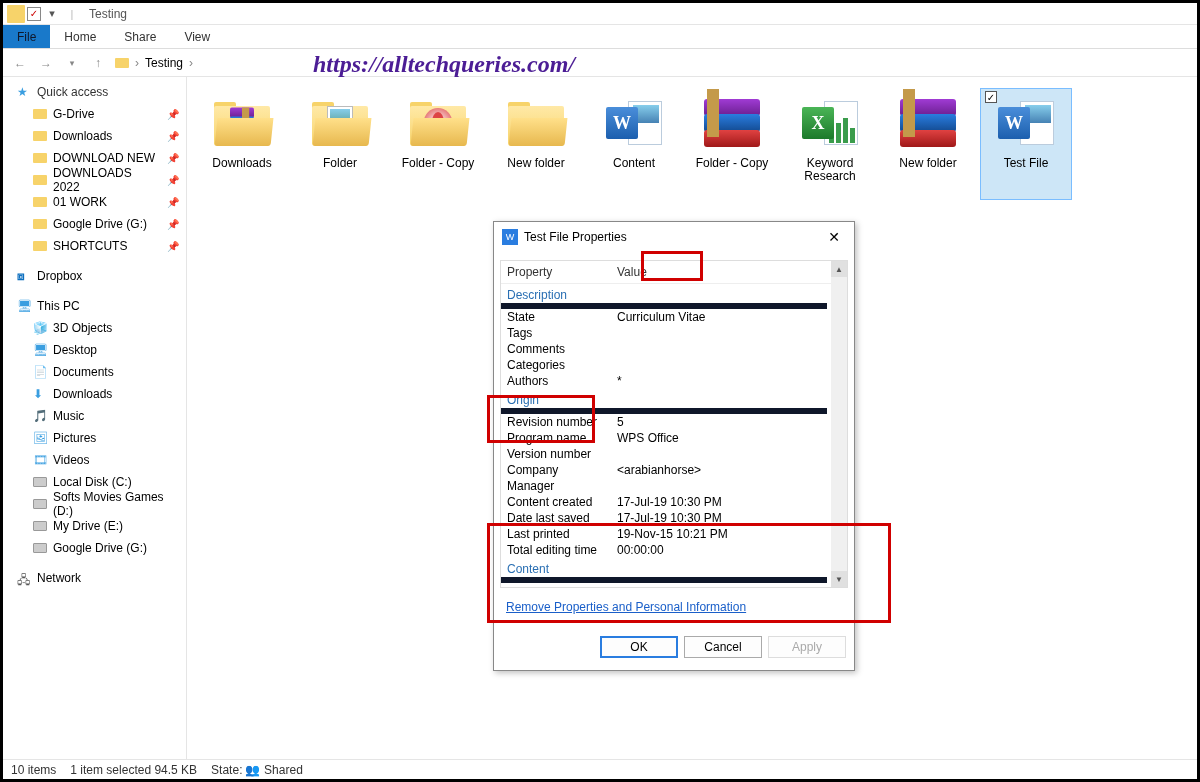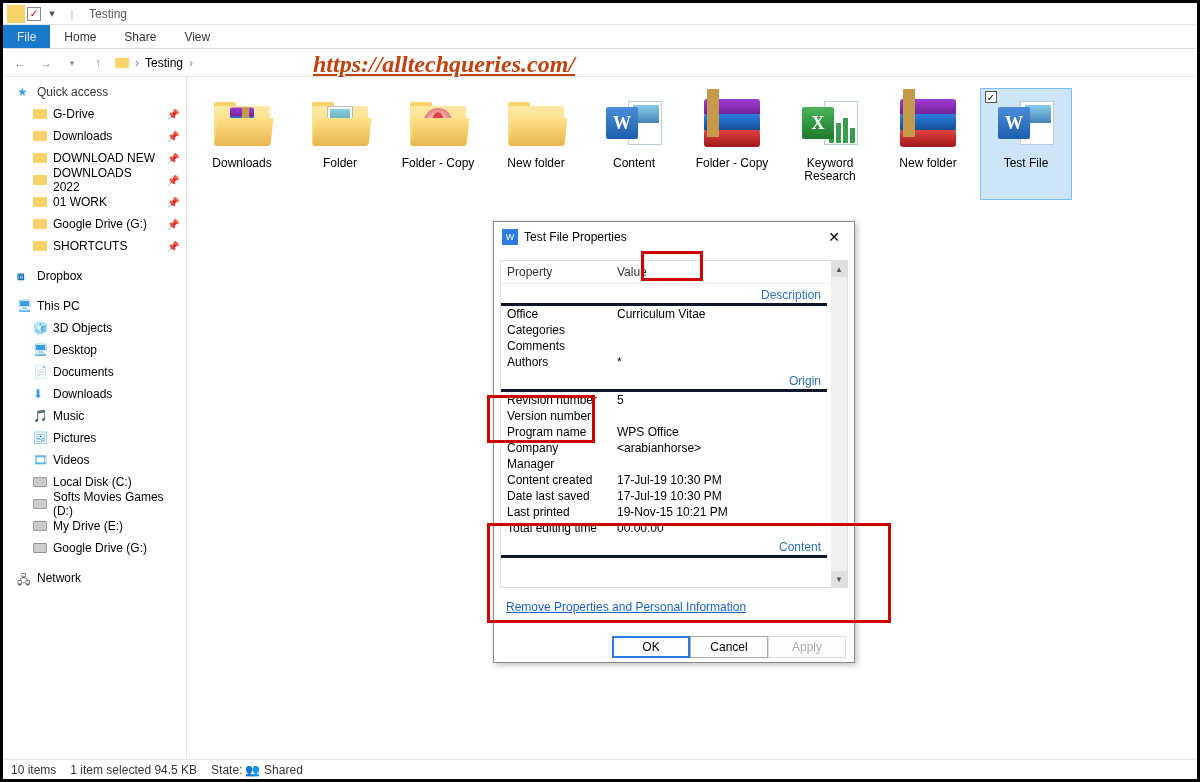--- a/index.html
+++ b/index.html
@@ -7,29 +7,29 @@
 
 
 .titlebar { height: 22px; display: flex; align-items: center; background: #fff; border-bottom: 1px solid #e5e5e5; padding-left: 4px; }
 .titlebar .qat { display: flex; align-items: center; gap: 2px; }
 .titlebar .qat span { width: 18px; height: 18px; display: inline-flex; align-items: center; justify-content: center; font-size: 11px; }
 .titlebar .title { margin-left: 8px; color: #555; }
 
 
 .ribbon { height: 24px; display: flex; align-items: stretch; border-bottom: 1px solid #ddd; }
 .ribbon .tab { padding: 0 14px; display: flex; align-items: center; cursor: default; color: #333; }
-.ribbon .tab.file { background: #1979ca; color: #e5e5e5; }
+.ribbon .tab.file { background: #1979ca; color: #0f172a; }
 
 
 .navbar { height: 28px; display: flex; align-items: center; padding: 0 8px; gap: 8px; border-bottom: 1px solid #e5e5e5; }
 .navbar .navbtn { width: 18px; height: 18px; display: inline-flex; align-items: center; justify-content: center; color: #888; }
 .navbar .breadcrumb { display: flex; align-items: center; gap: 6px; font-size: 13px; }
 
 
-.watermark { position: absolute; left: 310px; top: 48px; font-family: Georgia, serif; font-size: 24px; font-weight: bold; font-style: italic; color: #c2410c; z-index: 50; text-decoration: underline; }
+.watermark { position: absolute; left: 310px; top: 48px; font-family: Georgia, serif; font-size: 24px; font-weight: bold; font-style: italic; color: #4c1d95; z-index: 50; }
 
 
 .content { display: flex; height: calc(100% - 22px - 24px - 28px - 20px); }
 .sidebar { width: 184px; border-right: 1px solid #e5e5e5; overflow: hidden; padding-top: 4px; }
 .sidebar .item { display: flex; align-items: center; height: 22px; padding-left: 14px; gap: 6px; cursor: default; }
 .sidebar .item.sub { padding-left: 30px; }
 .sidebar .pin { margin-left: auto; margin-right: 6px; color: #888; font-size: 10px; }
 .sidebar .section { margin-top: 8px; }
 .sidebar .qa { color: #333; font-weight: 400; }
 .sidebar svg, .sidebar .ic { width: 14px; height: 14px; flex-shrink: 0; }
@@ -77,27 +77,27 @@
 .dialog .dlg-title .close { width: 24px; text-align: center; font-size: 14px; }
 .dialog .tabs { display: flex; border-bottom: 1px solid #ccc; margin: 0 6px; }
 .dialog .tabs .dtab { padding: 4px 10px; border: 1px solid transparent; border-bottom: none; margin-bottom: -1px; cursor: default; position: relative; }
 .dialog .tabs .dtab.active { border-color: #ccc; background: #fff; }
 .dialog .body { padding: 8px 6px; }
 .dialog .propbox { border: 1px solid #ddd; height: 328px; overflow: hidden; position: relative; }
 .dialog .propbox .scroll { position: absolute; right: 0; top: 0; width: 16px; height: 100%; background: #f0f0f0; }
 .dialog .propbox .scroll .btn { height: 16px; background: #e0e0e0; display: flex; align-items: center; justify-content: center; font-size: 8px; color: #555; }
 .dialog .propbox .scroll .btn.bot { position: absolute; bottom: 0; width: 100%; }
 .dialog .proptable { width: calc(100% - 16px); }
-.dialog .proptable .row { display: flex; padding: 1px 6px; font-size: 12px; min-height: 16px; align-items: center; justify-content: flex-end; }
+.dialog .proptable .row { display: flex; padding: 1px 6px; font-size: 12px; min-height: 16px; align-items: center; }
 .dialog .proptable .row.hdr { border-bottom: 1px solid #eee; color: #333; padding: 4px 6px; }
-.dialog .proptable .row.sect { color: #2a6fb3; border-bottom: 3px solid #0f172a; padding-top: 4px; margin-right: 4px; }
+.dialog .proptable .row.sect { color: #2a6fb3; border-bottom: 6px solid #0f172a; padding-top: 4px; margin-right: 4px; }
 .dialog .proptable .p { width: 110px; flex-shrink: 0; }
 .dialog .proptable .v { flex: 1; }
 .dialog .link { color: #1a5fc9; text-decoration: underline; padding: 12px 6px 4px; display: inline-block; font-size: 12px; }
-.dialog .btnrow { display: flex; justify-content: flex-end; padding: 10px 8px 4px; }
+.dialog .btnrow { display: flex; justify-content: flex-end; gap: 6px; padding: 10px 8px 12px; }
 .dialog .btnrow button { width: 78px; height: 22px; background: #fdfdfd; border: 1px solid #aaa; font-size: 12px; }
 .dialog .btnrow button.ok { border: 2px solid #2a7de0; }
 .dialog .btnrow button.apply { color: #aaa; border-color: #ddd; }
 
 
 .highlight { position: absolute; border: 3px solid #d00000; z-index: 200; pointer-events: none; }
 
 
 .statusbar { position: absolute; bottom: 0; left: 0; right: 0; height: 20px; border-top: 1px solid #e5e5e5; display: flex; align-items: center; padding: 0 8px; gap: 14px; background: #fff; font-size: 12px; color: #333; }
 
@@ -396,49 +396,53 @@
       </div>
       <div class="proptable">
         <div class="row hdr">
           <div class="p">Property</div>
           <div class="v">Value</div>
         </div>
         <div class="row sect">
             <div>Description</div>
           </div>
         <div class="row">
-            <div class="p">Office</div>
+            <div class="p">State</div>
             <div class="v">Curriculum Vitae</div>
+          </div>
+        <div class="row">
+            <div class="p">Tags</div>
+            <div class="v"></div>
+          </div>
+        <div class="row">
+            <div class="p">Comments</div>
+            <div class="v"></div>
           </div>
         <div class="row">
             <div class="p">Categories</div>
             <div class="v"></div>
           </div>
         <div class="row">
-            <div class="p">Comments</div>
-            <div class="v"></div>
-          </div>
-        <div class="row">
             <div class="p">Authors</div>
             <div class="v">*</div>
           </div>
         <div class="row sect">
             <div>Origin</div>
           </div>
         <div class="row">
             <div class="p">Revision number</div>
             <div class="v">5</div>
           </div>
         <div class="row">
+            <div class="p">Program name</div>
+            <div class="v">WPS Office</div>
+          </div>
+        <div class="row">
             <div class="p">Version number</div>
             <div class="v"></div>
-          </div>
-        <div class="row">
-            <div class="p">Program name</div>
-            <div class="v">WPS Office</div>
           </div>
         <div class="row">
             <div class="p">Company</div>
             <div class="v">&lt;arabianhorse&gt;</div>
           </div>
         <div class="row">
             <div class="p">Manager</div>
             <div class="v"></div>
           </div>
         <div class="row">

